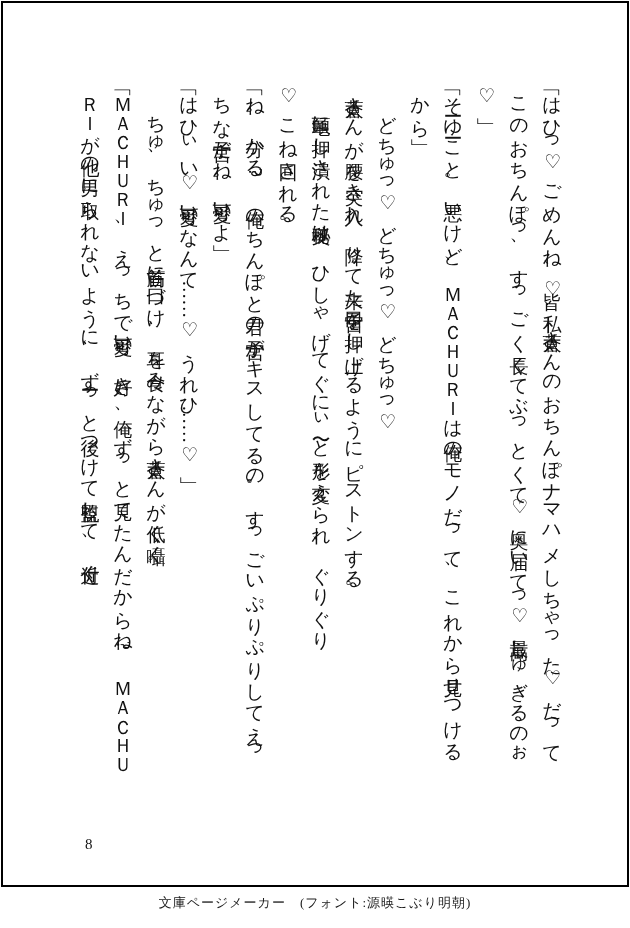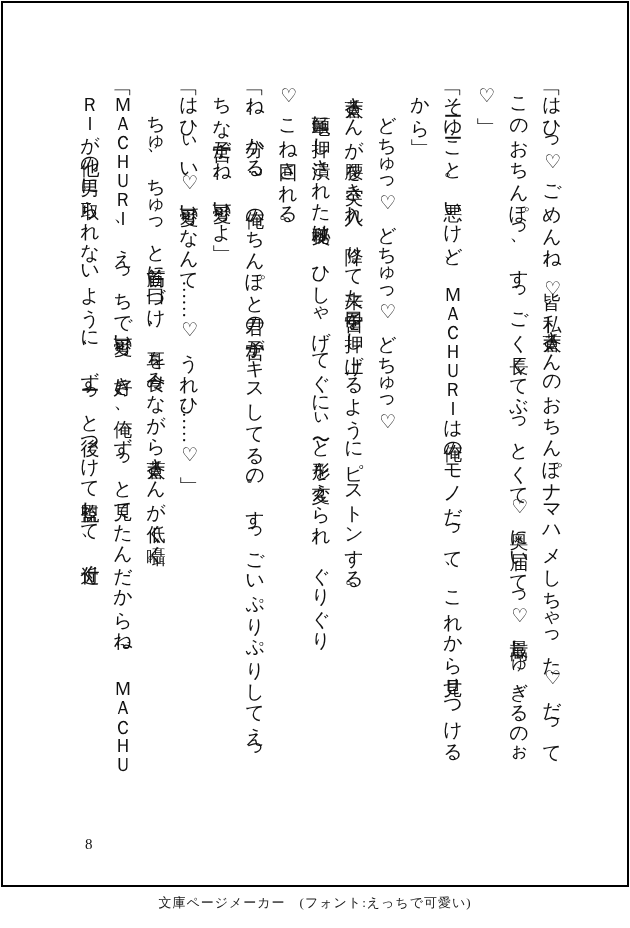--- a/index.html
+++ b/index.html
@@ -74,14 +74,14 @@
         <p class="para">蒼太さんが腰を突き入れ、降りて来た子宮口を押し上げるようにピストンする。</p>
         <p class="para">　亀頭に押し潰された秘奥は、ひしゃげてぐにぃ〜と形を変えられ、ぐりぐり</p>
         <p class="para">♡こね回される。</p>
         <p class="para">「ね。分かる?　俺のちんぽと君の子宮がキスしてるの。すっごいぷりぷりしてえっちな子宮だね。可愛いよ」</p>
         <p class="para">「はひぃい♡可愛いなんて……♡うれひ……♡」</p>
         <p class="para">　ちゅ、ちゅっと首筋に口づけ、耳を食みながら蒼太さんが低く囁く。</p>
         <p class="para">「ＭＡＣＨＵＲＩ、えっちで可愛い。好き。俺、ずっと見てたんだからね?　ＭＡＣＨＵＲＩが他の男に取られないように、ずーっと後つけて監視して、近付く</p>
       </div>
     <div class="pagenum">8</div>
   </div>
-  <div class="footer">文庫ページメーカー　(フォント:えっちで可愛い)</div>
+  <div class="footer">文庫ページメーカー　(フォント:源暎こぶり明朝)</div>
 </div>
 
 </body></html>

